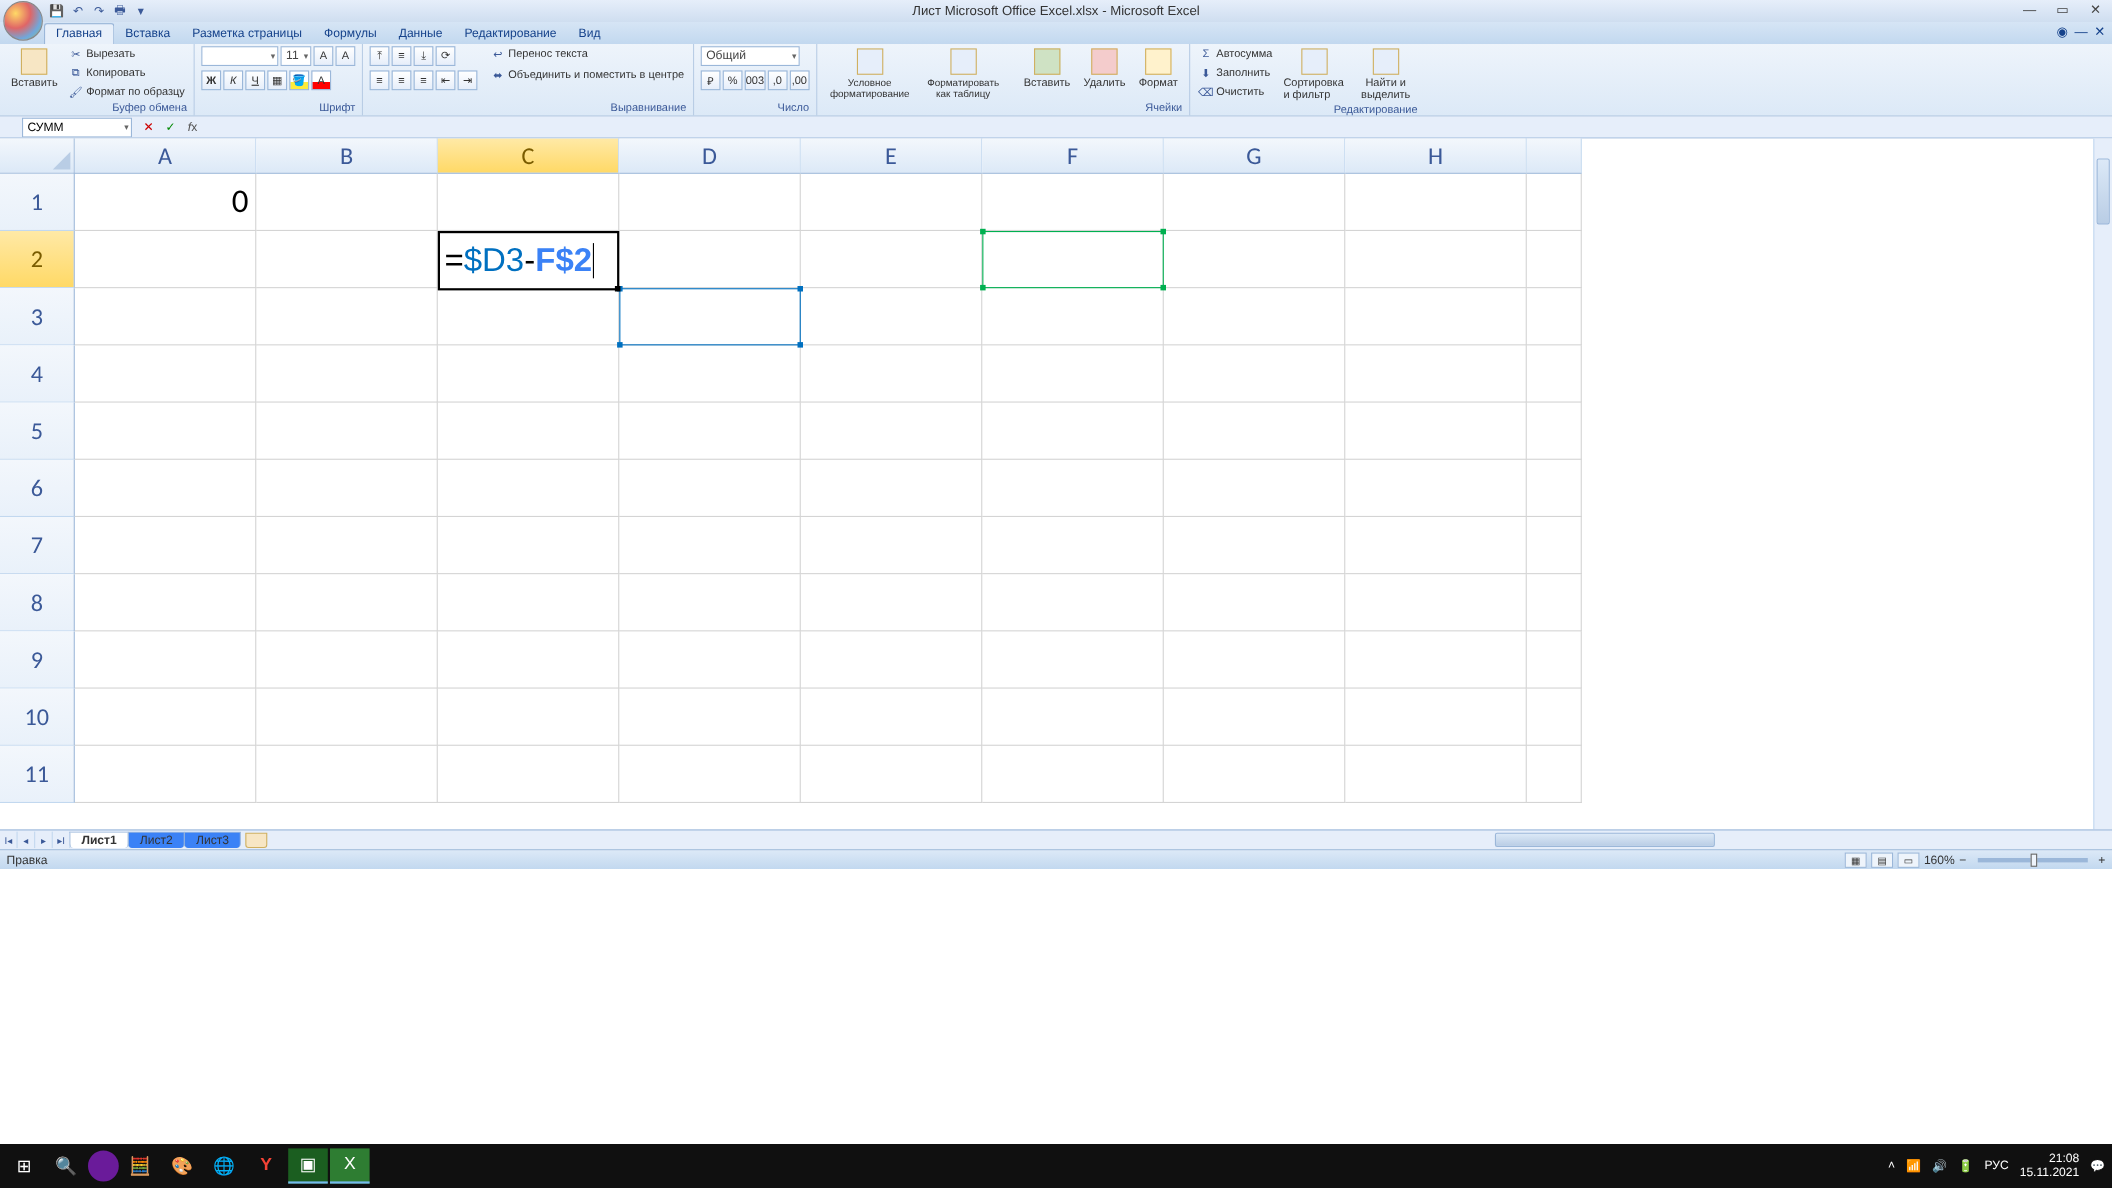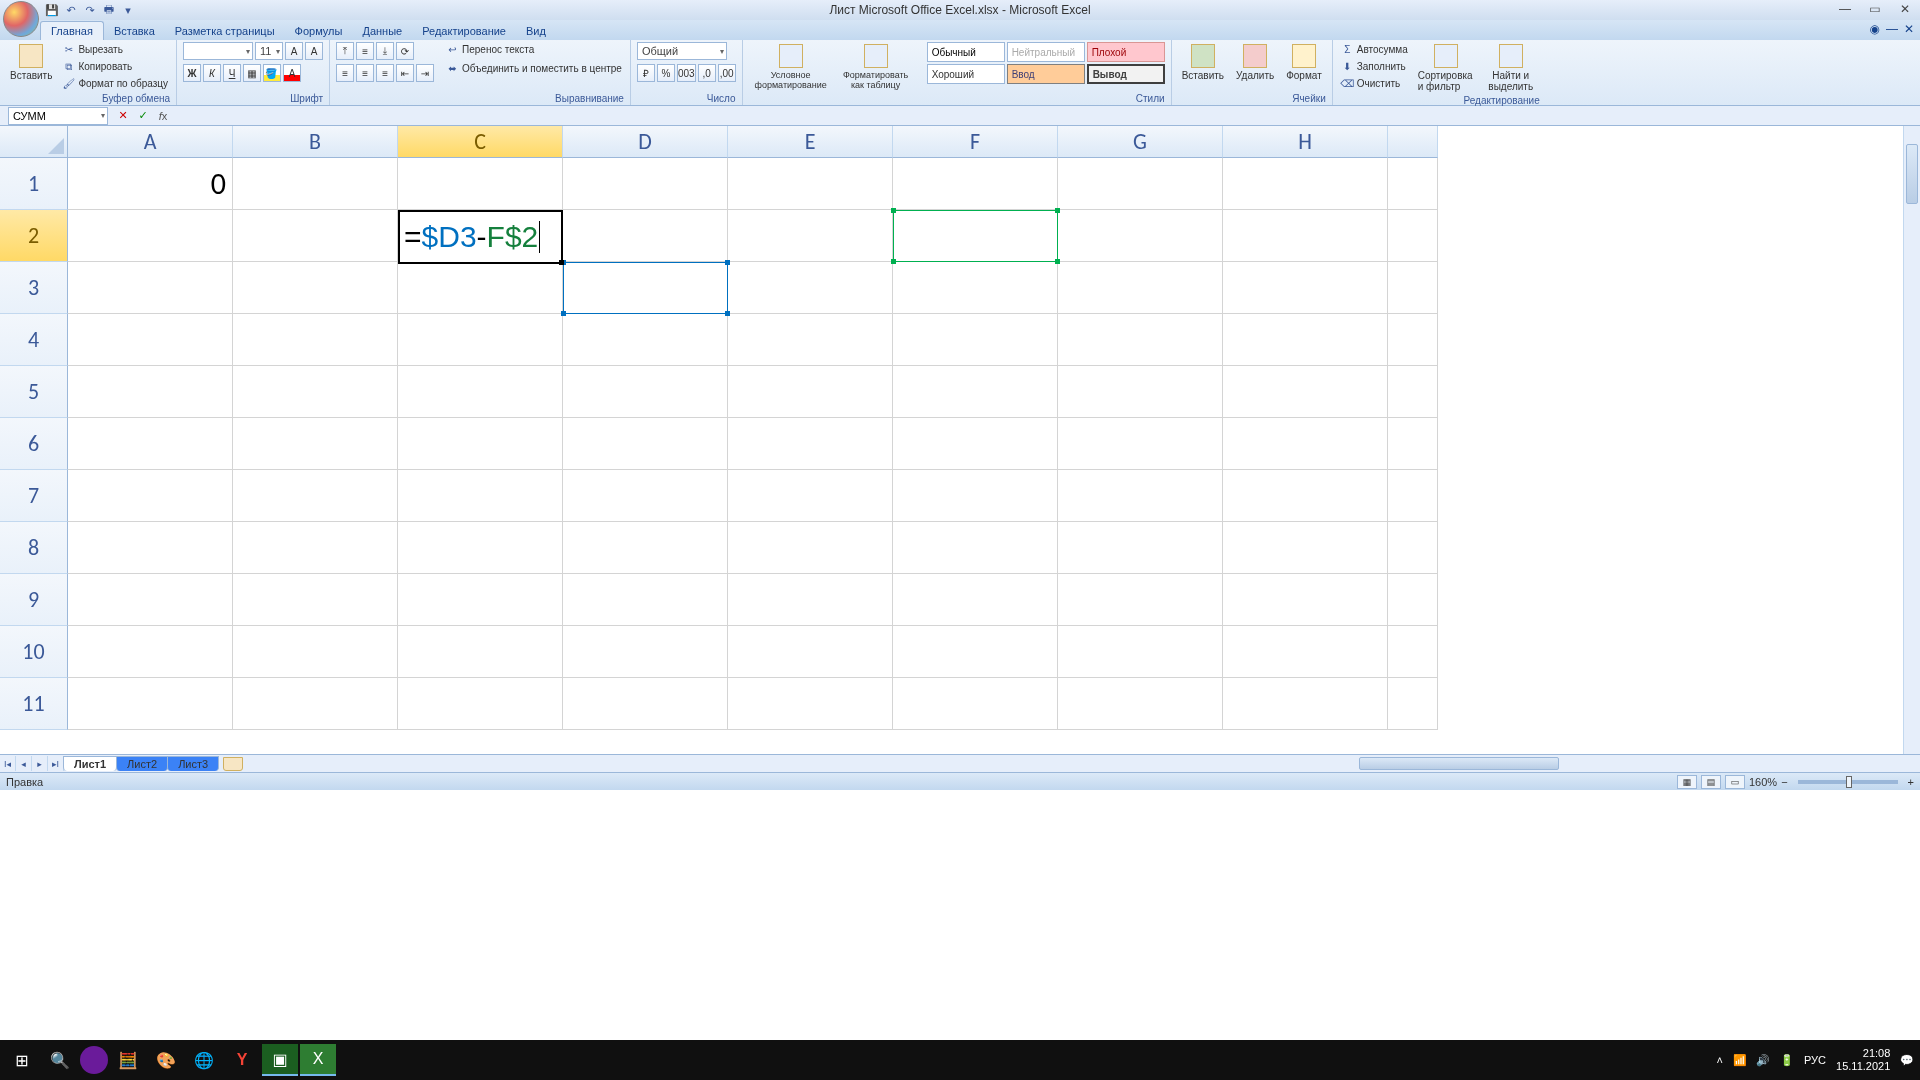--- a/index.html
+++ b/index.html
@@ -35,21 +35,21 @@
 .btn-box { height:18px; min-width:18px; border:1px solid #9bb7d9; background:linear-gradient(#fff,#e6eefa); display:inline-flex; align-items:center; justify-content:center; font-size:10px; color:#333; }
 .style-cell { width:78px; height:20px; border:1px solid #9bb7d9; background:#fff; font-size:10px; display:flex; align-items:center; padding:0 4px; color:#333; }
 .style-cell.dim { color:#aaa; }
 .style-cell.bad { color:#9c0006; background:#ffc7ce; border-color:#d99694;}
 .style-cell.input { border:1px solid #7f7f7f; color:#3f3f76; background:#ffcc99;}
 .style-cell.output { border:2px solid #3f3f3f; color:#3f3f3f; font-weight:bold; background:#f2f2f2;}
 .style-cell.good { color:#000; background:#fff;}
 
 
 .fbar { height: 20px; background: #e6eefa; border-bottom: 1px solid #9bb7d9; display: flex; align-items: center; }
-.namebox { width: 100px; height: 18px; border: 1px solid #9bb7d9; background:#fff; font-size:11px; padding:0 4px; display:flex; align-items:center; margin:0 2px 0 8px; position:relative; }
+.namebox { width: 100px; height: 18px; border: 1px solid #9bb7d9; background:#fff; font-size:11px; padding:0 4px; display:flex; align-items:center; margin:0 2px 0 20px; position:relative; }
 .namebox::after { content:"▾"; position:absolute; right:2px; font-size:8px; color:#666; }
 .fbar-btns { display:flex; gap:2px; margin:0 4px; }
 .fbar-btns span { width:18px; height:16px; display:inline-flex; align-items:center; justify-content:center; font-size:11px; color:#555; }
 .fbar-btns .x { color:#c00; }
 .fbar-btns .v { color:#080; }
 .formula-input { flex:1; height:18px; border:1px solid #9bb7d9; background:#fff; font-size:12px; padding:0 4px; display:flex; align-items:center; margin-right:18px; font-family: Calibri, sans-serif; }
 
 
 .grid-wrap { position: relative; height: 628px; background:#fff; }
 .corner { position:absolute; left:0; top:0; width:68px; height:32px; background:linear-gradient(#f3f7fc,#dce9f7); border-right:1px solid #9bb7d9; border-bottom:1px solid #9bb7d9; }
@@ -66,21 +66,21 @@
 .cell.right { justify-content:flex-end; }
 
 
 .cA{width:165px}.cB{width:165px}.cC{width:165px}.cD{width:165px}.cE{width:165px}.cF{width:165px}.cG{width:165px}.cH{width:165px}.cI{width:50px}
 
 
 .edit-cell { position:absolute; left:330px; top:52px; width:165px; height:54px; border:2px solid #000; background:#fff; font-family: Calibri, sans-serif; font-size:30px; display:flex; align-items:center; padding:0 4px; z-index:5; }
 .edit-cell .eq { color:#000; }
 .edit-cell .ref1 { color:#0070c0; }
 .edit-cell .op { color:#000; }
-.edit-cell .ref2 { color:#15803d; }
+.edit-cell .ref2 { color:#3b82f6;font-weight:bold; }
 .edit-cell .cursor { display:inline-block; width:1px; height:32px; background:#000; margin-left:1px; animation: blink 1s step-end infinite; }
 @keyframes blink { 50% { opacity:0; } }
 .edit-handle { position:absolute; right:-3px; bottom:-3px; width:5px; height:5px; background:#000; }
 
 
 .ref-d3 { position:absolute; left:495px; top:104px; width:165px; height:52px; border:1px solid #0070c0; z-index:4; pointer-events:none; }
 .ref-d3::before,.ref-d3::after { content:""; position:absolute; width:5px; height:5px; background:#0070c0; }
 .ref-d3::before { left:-3px; top:-3px; } .ref-d3::after { right:-3px; bottom:-3px; }
 .ref-d3 .c1,.ref-d3 .c2 { position:absolute; width:5px; height:5px; background:#0070c0; }
 .ref-d3 .c1 { right:-3px; top:-3px; } .ref-d3 .c2 { left:-3px; bottom:-3px; }
@@ -259,35 +259,20 @@
           <div class="ico" style="background:#e6eefa"></div>
           <span style="font-size:9px;max-width:76px;text-align:center">Условное форматирование</span>
         </div>
       <div class="big-btn">
           <div class="ico" style="background:#e6eefa"></div>
           <span style="font-size:9px;max-width:70px;text-align:center">Форматировать как таблицу</span>
         </div>
     </div>
   </div>
 
-  <div class="group">
-    <div class="group-body" style="flex-direction:column;gap:2px;">
-      <div class="mini-row">
-        <div class="style-cell good">Обычный</div>
-        <div class="style-cell dim">Нейтральный</div>
-        <div class="style-cell bad">Плохой</div>
-      </div>
-      <div class="mini-row">
-        <div class="style-cell">Хороший</div>
-        <div class="style-cell input">Ввод</div>
-        <div class="style-cell output">Вывод</div>
-      </div>
-    </div>
-    <div class="group-label">Стили</div>
-  </div>
 
   <div class="group">
     <div class="group-body">
       <div class="big-btn">
           <div class="ico" style="background:#cfe2c4"></div>
           <span>Вставить</span>
         </div>
       <div class="big-btn">
           <div class="ico" style="background:#f4cccc"></div>
           <span>Удалить</span>

